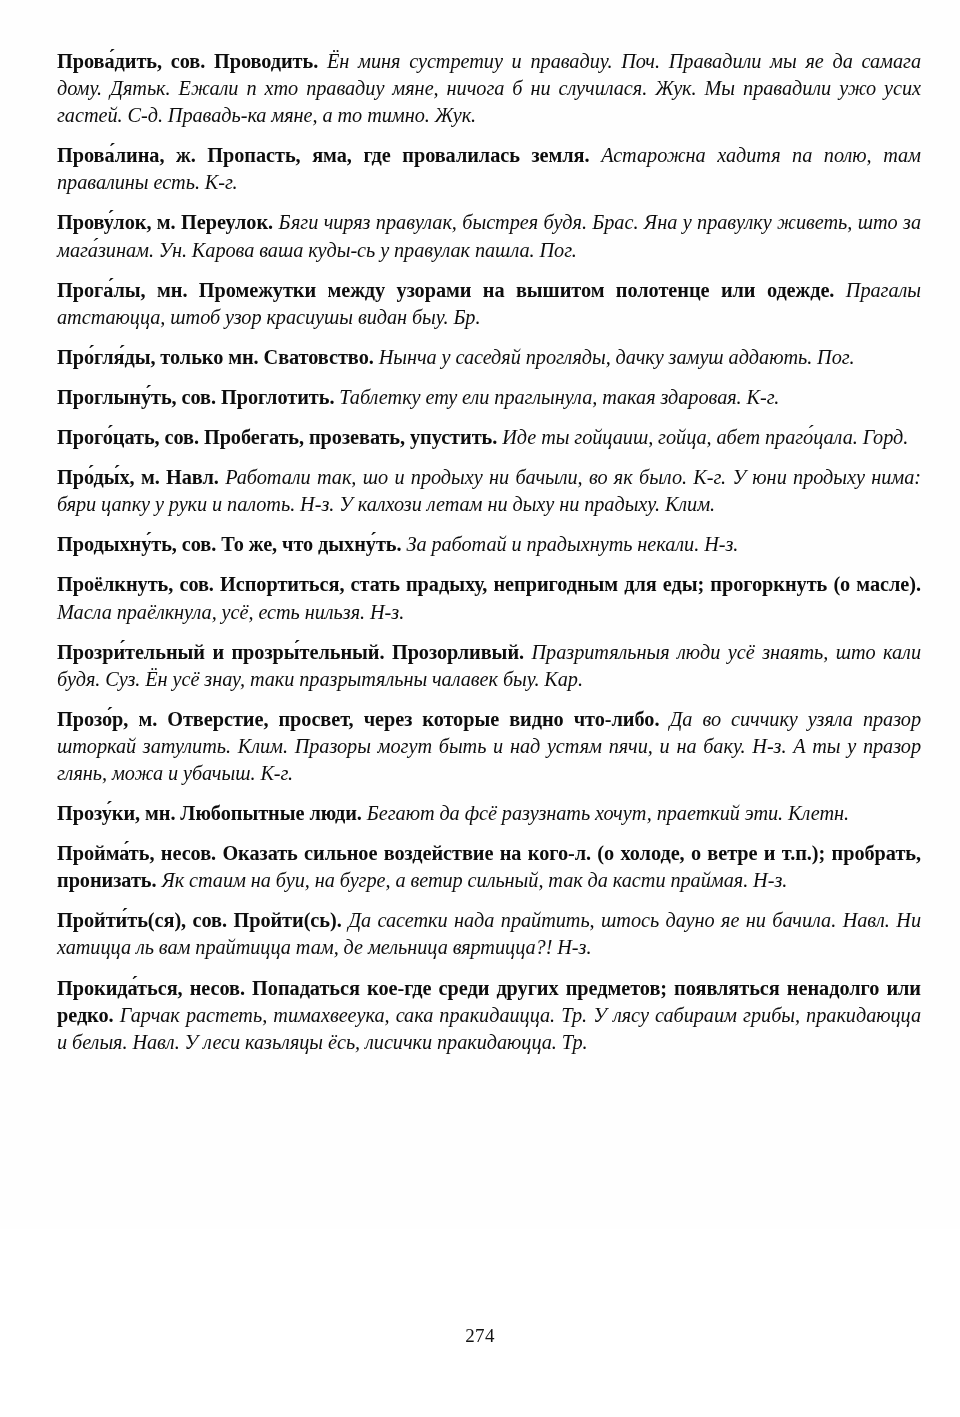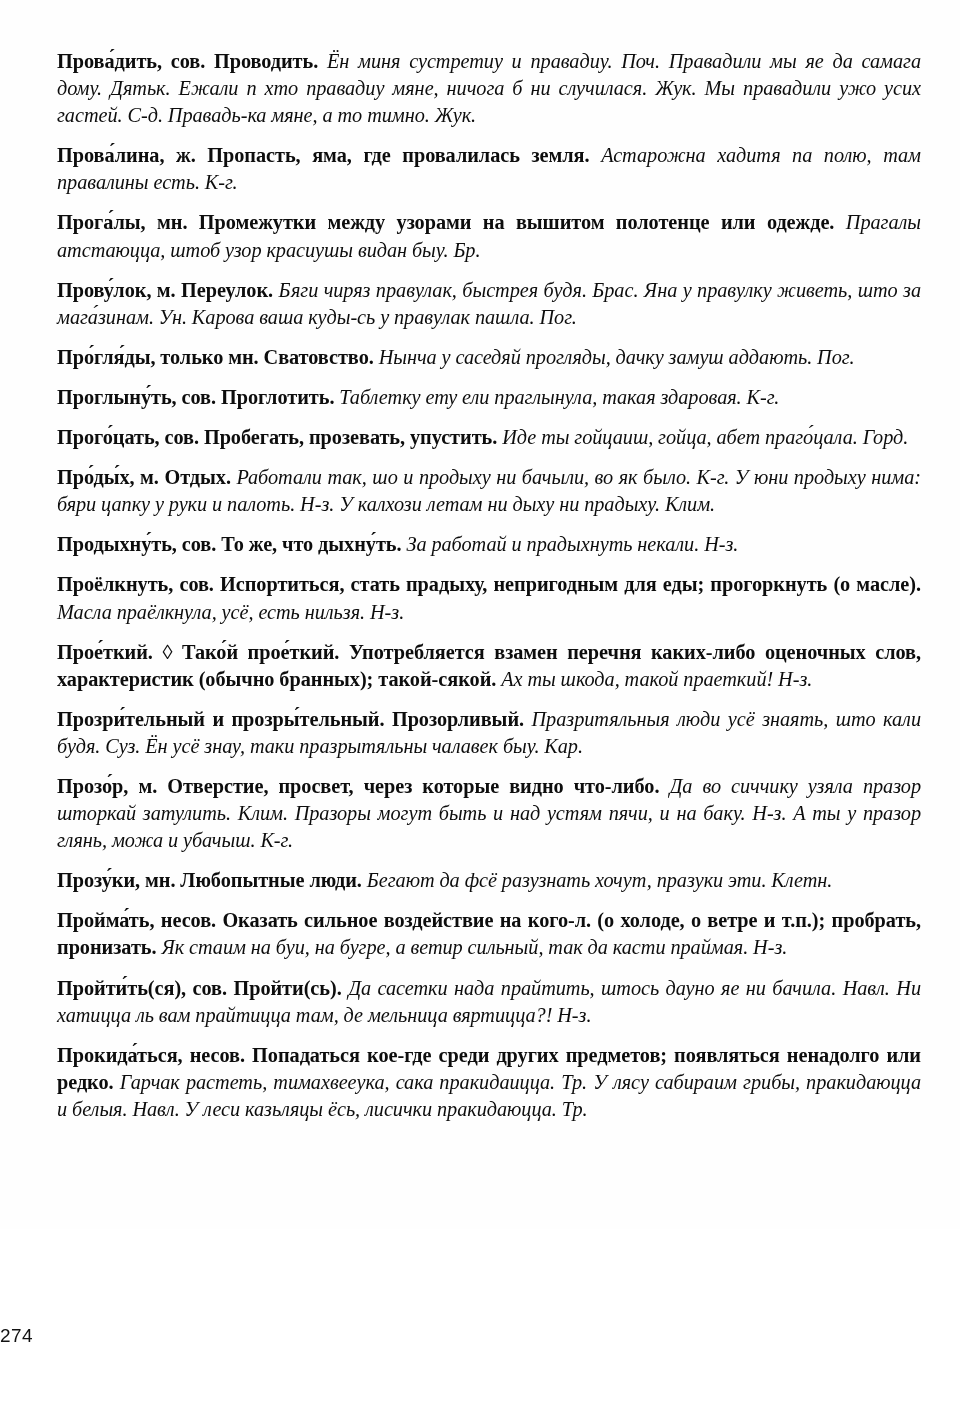--- a/index.html
+++ b/index.html
@@ -58,22 +58,23 @@
   .lozenge {
     font-weight: bold;
     font-style: normal;
   }
 
   .folio {
     position: absolute;
     left: 0;
     right: 0;
     top: 1325px;
+    text-align: center;
     font-size: 19px;
-    font-family: Liberation Sans, sans-serif;
+    font-family: Liberation Serif, serif;
     color: #121212;
     letter-spacing: 0.4px;
   }
 </style>
 </head>
 <body>
 
 <div class="page">
   <div class="column">
 
@@ -82,80 +83,74 @@
       <span class="ex">Ён миня сустретиу и правадиу. Поч. Правадили мы яе да самага дому. Дятьк. Ежали п хто правадиу мяне, ничога б ни случилася. Жук. Мы правадили ужо усих гастей. С-д. Правадь-ка мяне, а то тимно. Жук.</span>
     </p>
 
     <p class="entry">
       <span class="hw">Прова́лина, ж. Пропасть, яма, где провалилась земля.</span>
       <span class="ex">Астарожна хадитя па полю, там правалины есть. К-г.</span>
     </p>
 
 
     <p class="entry">
-      <span class="hw">Прога́лы, мн. Промежутки между узорами на вышитом полотенце или одежде.</span>
-      <span class="ex">Прагалы атстаюцца, штоб узор красиушы видан быу. Бр.</span>
+      <span class="hw">Прову́лок, м. Переулок.</span>
+      <span class="ex">Бяги чиряз правулак, быстрея будя. Брас. Яна у правулку живеть, што за мага́зинам. Ун. Карова ваша куды-сь у правулак пашла. Пог.</span>
     </p>
 
     <p class="entry">
-      <span class="hw">Прову́лок, м. Переулок.</span>
-      <span class="ex">Бяги чиряз правулак, быстрея будя. Брас. Яна у правулку живеть, што за мага́зинам. Ун. Карова ваша куды-сь у правулак пашла. Пог.</span>
+      <span class="hw">Прога́лы, мн. Промежутки между узорами на вышитом полотенце или одежде.</span>
+      <span class="ex">Прагалы атстаюцца, штоб узор красиушы видан быу. Бр.</span>
     </p>
 
     <p class="entry">
       <span class="hw">Про́гля́ды, только мн. Сватовство.</span>
       <span class="ex">Нынча у саседяй прогляды, дачку замуш аддають. Пог.</span>
     </p>
 
     <p class="entry">
       <span class="hw">Проглыну́ть, сов. Проглотить.</span>
       <span class="ex">Таблетку ету ели праглынула, такая здаровая. К-г.</span>
     </p>
 
     <p class="entry">
       <span class="hw">Прого́цать, сов.  Пробегать, прозевать, упустить.</span>
       <span class="ex">Иде ты гойцаиш, гойца, абет праго́цала. Горд.</span>
     </p>
 
 
     <p class="entry">
-      <span class="hw">Про́ды́х, м. Отдых.</span>
+      <span class="hw">Про́ды́х, м. Навл.</span>
       <span class="ex">Работали так, шо и продыху ни бачыли, во як было. К-г. У юни продыху нима: бяри цапку у руки и палоть. Н-з. У калхози летам ни дыху ни прадыху. Клим.</span>
     </p>
 
     <p class="entry">
       <span class="hw">Продыхну́ть, сов. То же, что дыхну́ть.</span>
       <span class="ex">За работай и прадыхнуть некали. Н-з.</span>
     </p>
 
     <p class="entry">
       <span class="hw">Проёлкнуть, сов. Испортиться, стать прадыху, непригодным для еды; прогоркнуть (о масле).</span>
       <span class="ex">Масла праёлкнула, усё, есть нильзя. Н-з.</span>
     </p>
 
-    <p class="entry">
-      <span class="hw">Прое́ткий.</span>
-      <span class="lozenge">◊</span>
-      <span class="hw">Тако́й прое́ткий. Употребляется взамен перечня каких-либо оценочных слов, характеристик (обычно бранных); такой-сякой.</span>
-      <span class="ex">Ах ты шкода, такой праеткий! Н-з.</span>
-    </p>
 
     <p class="entry">
       <span class="hw">Прозри́тельный и прозры́тельный. Прозорливый.</span>
       <span class="ex">Празритяльныя люди усё знаять, што кали будя. Суз. Ён усё знау, таки празрытяльны чалавек быу. Кар.</span>
     </p>
 
     <p class="entry">
       <span class="hw">Прозо́р, м. Отверстие, просвет, через которые видно что-либо.</span>
       <span class="ex">Да во сиччику узяла празор шторкай затулить. Клим. Празоры могут быть и над устям пячи, и на баку. Н-з. А ты у празор глянь, можа и убачыш. К-г.</span>
     </p>
 
     <p class="entry">
       <span class="hw">Прозу́ки, мн. Любопытные люди.</span>
-      <span class="ex">Бегают да фсё разузнать хочут, празуки эти. Клетн.</span>
+      <span class="ex">Бегают да фсё разузнать хочут, праеткий эти. Клетн.</span>
     </p>
 
     <p class="entry">
       <span class="hw">Пройма́ть, несов. Оказать сильное воздействие на кого-л. (о холоде, о ветре и т.п.); пробрать, пронизать.</span>
       <span class="ex">Як стаим на буи, на бугре, а ветир сильный, так да касти праймая. Н-з.</span>
     </p>
 
     <p class="entry">
       <span class="hw">Пройти́ть(ся), сов. Пройти(сь).</span>
       <span class="ex">Да сасетки нада прайтить, штось дауно яе ни бачила. Навл. Ни хатицца ль вам прайтицца там, де мельница вяртицца?! Н-з.</span>

